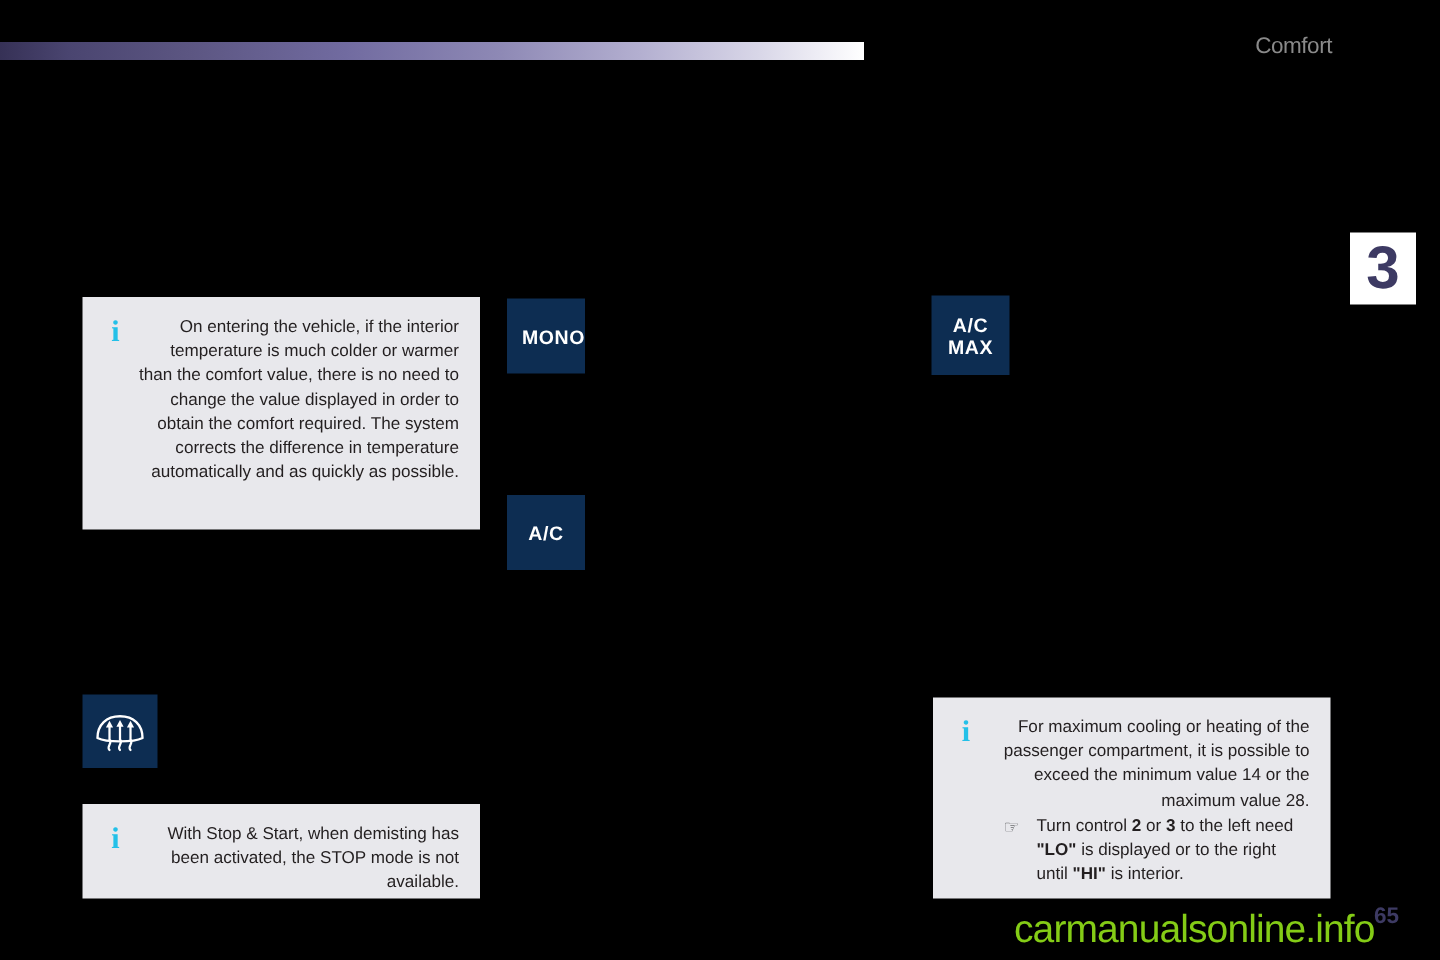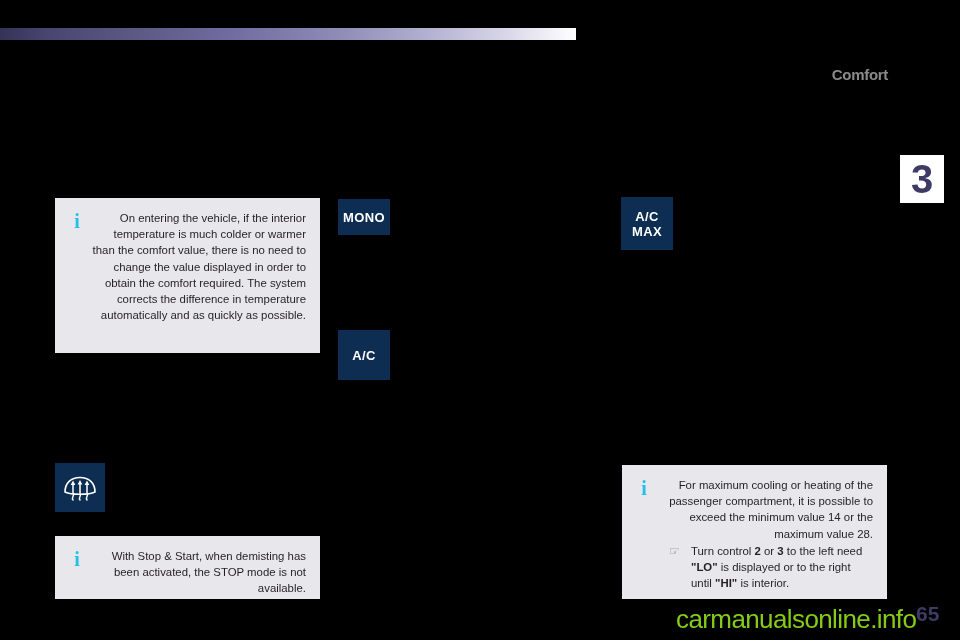--- a/index.html
+++ b/index.html
@@ -31,24 +31,23 @@
     width: 576px;
     height: 12px;
     background: linear-gradient(to right, #363156 0%, #4a4570 8%, #5c5682 22%, #716ba0 40%, #8e89b5 58%, #b3afd0 74%, #d9d7e8 88%, #ffffff 100%);
   }
   .header-title {
     position: absolute;
     right: 72px;
     top: 22px;
     color: #8a8a8a;
     font-size: 15px;
-    font-weight: bold;
+    font-weight: normal;
     letter-spacing: -0.3px;
     white-space: nowrap;
-    margin-top: 44px;
   }
 
   
   .chapter-tab {
     position: absolute;
     left: 900px;
     top: 155px;
     width: 44px;
     height: 48px;
     background: #ffffff;
@@ -147,21 +146,21 @@
     top: 596px;
     width: 265px;
     height: 3px;
     background: #e8e8ec;
   }
   .page-number {
     position: absolute;
     left: 916px;
     top: 602px;
     color: #3d3a63;
-    font-size: 21px;
+    font-size: 15px;
     font-weight: bold;
   }
   .watermark {
     position: absolute;
     left: 676px;
     top: 604px;
     color: #84cc16;
     font-size: 26px;
     letter-spacing: -0.6px;
     white-space: nowrap;
@@ -179,21 +178,21 @@
     <span>3</span>
   </div>
 
   <div class="info-box" style="left:55px; top:198px; width:265px; height:155px;">
     <div class="info-icon">i</div>
     <div class="info-text">
       <p>On entering the vehicle, if the interior temperature is much colder or warmer than the comfort value, there is no need to change the value displayed in order to obtain the comfort required. The system corrects the difference in temperature automatically and as quickly as possible.</p>
     </div>
   </div>
 
-  <div class="btn" style="left:338px; top:199px; width:52px; height:36px;">
+  <div class="btn" style="left:338px; top:199px; width:52px; height:50px;align-items:flex-end;">
     <span>MONO</span>
   </div>
 
   <div class="btn" style="left:338px; top:330px; width:52px; height:50px;">
     <span>A/C</span>
   </div>
 
   <div class="btn" style="left:621px; top:197px; width:52px; height:53px;">
     <span>A/C</span>
     <span>MAX</span>

